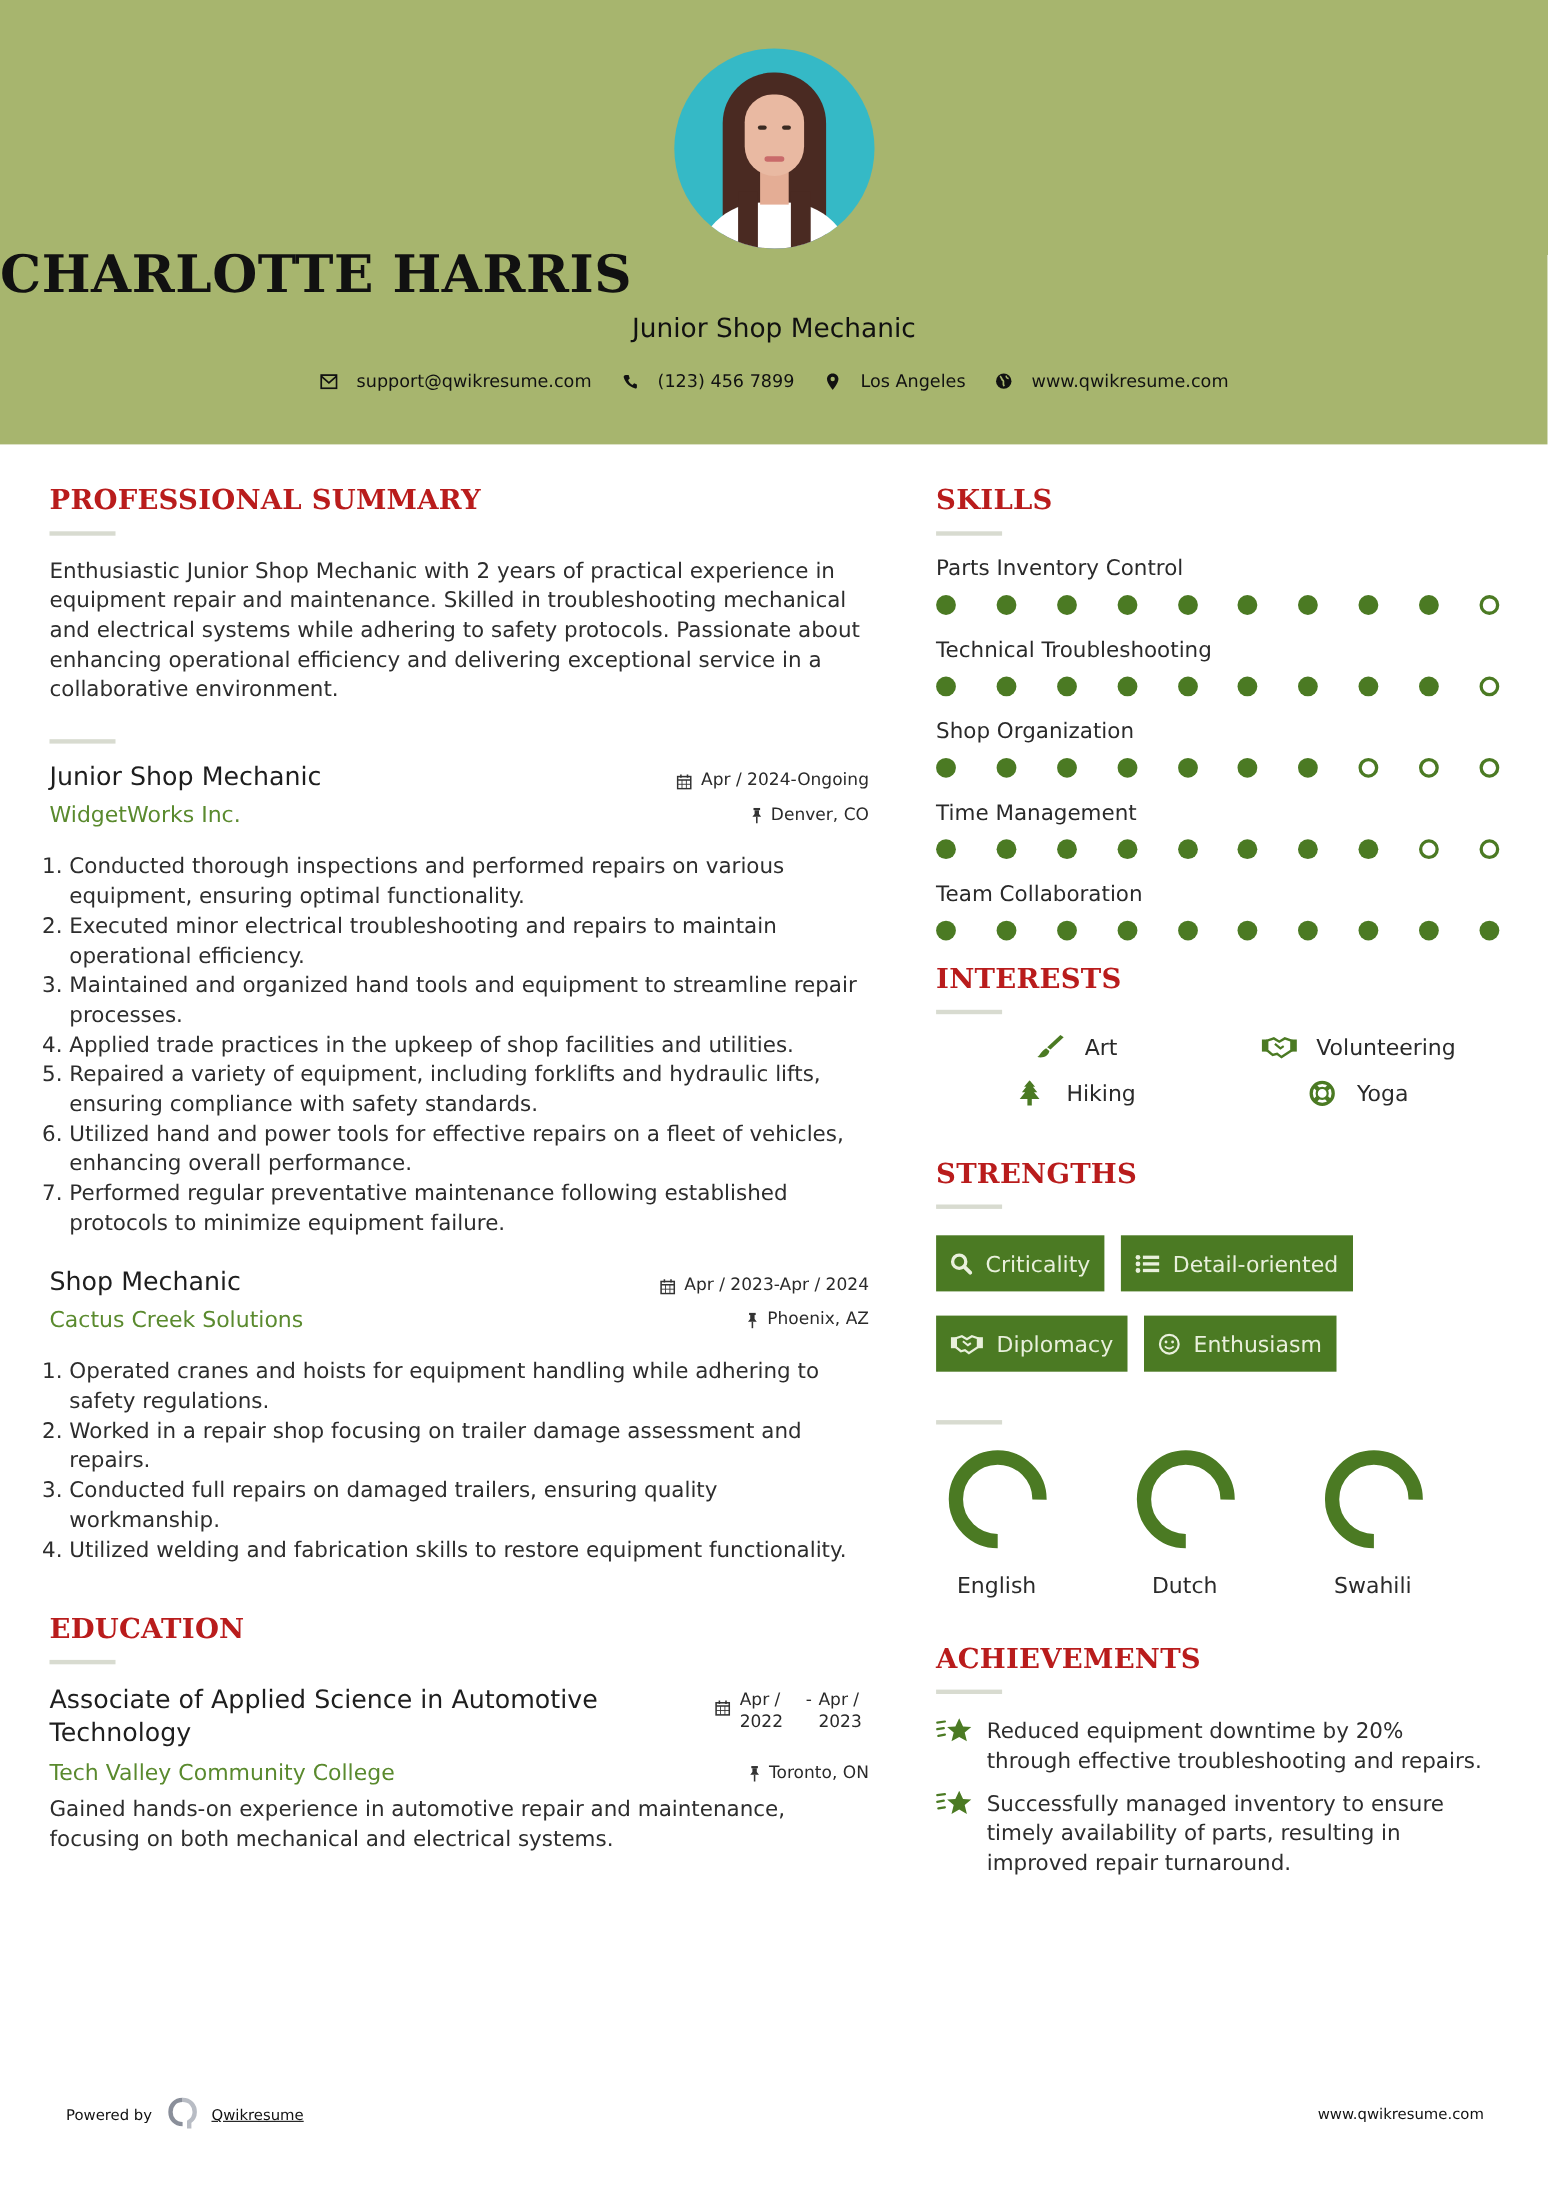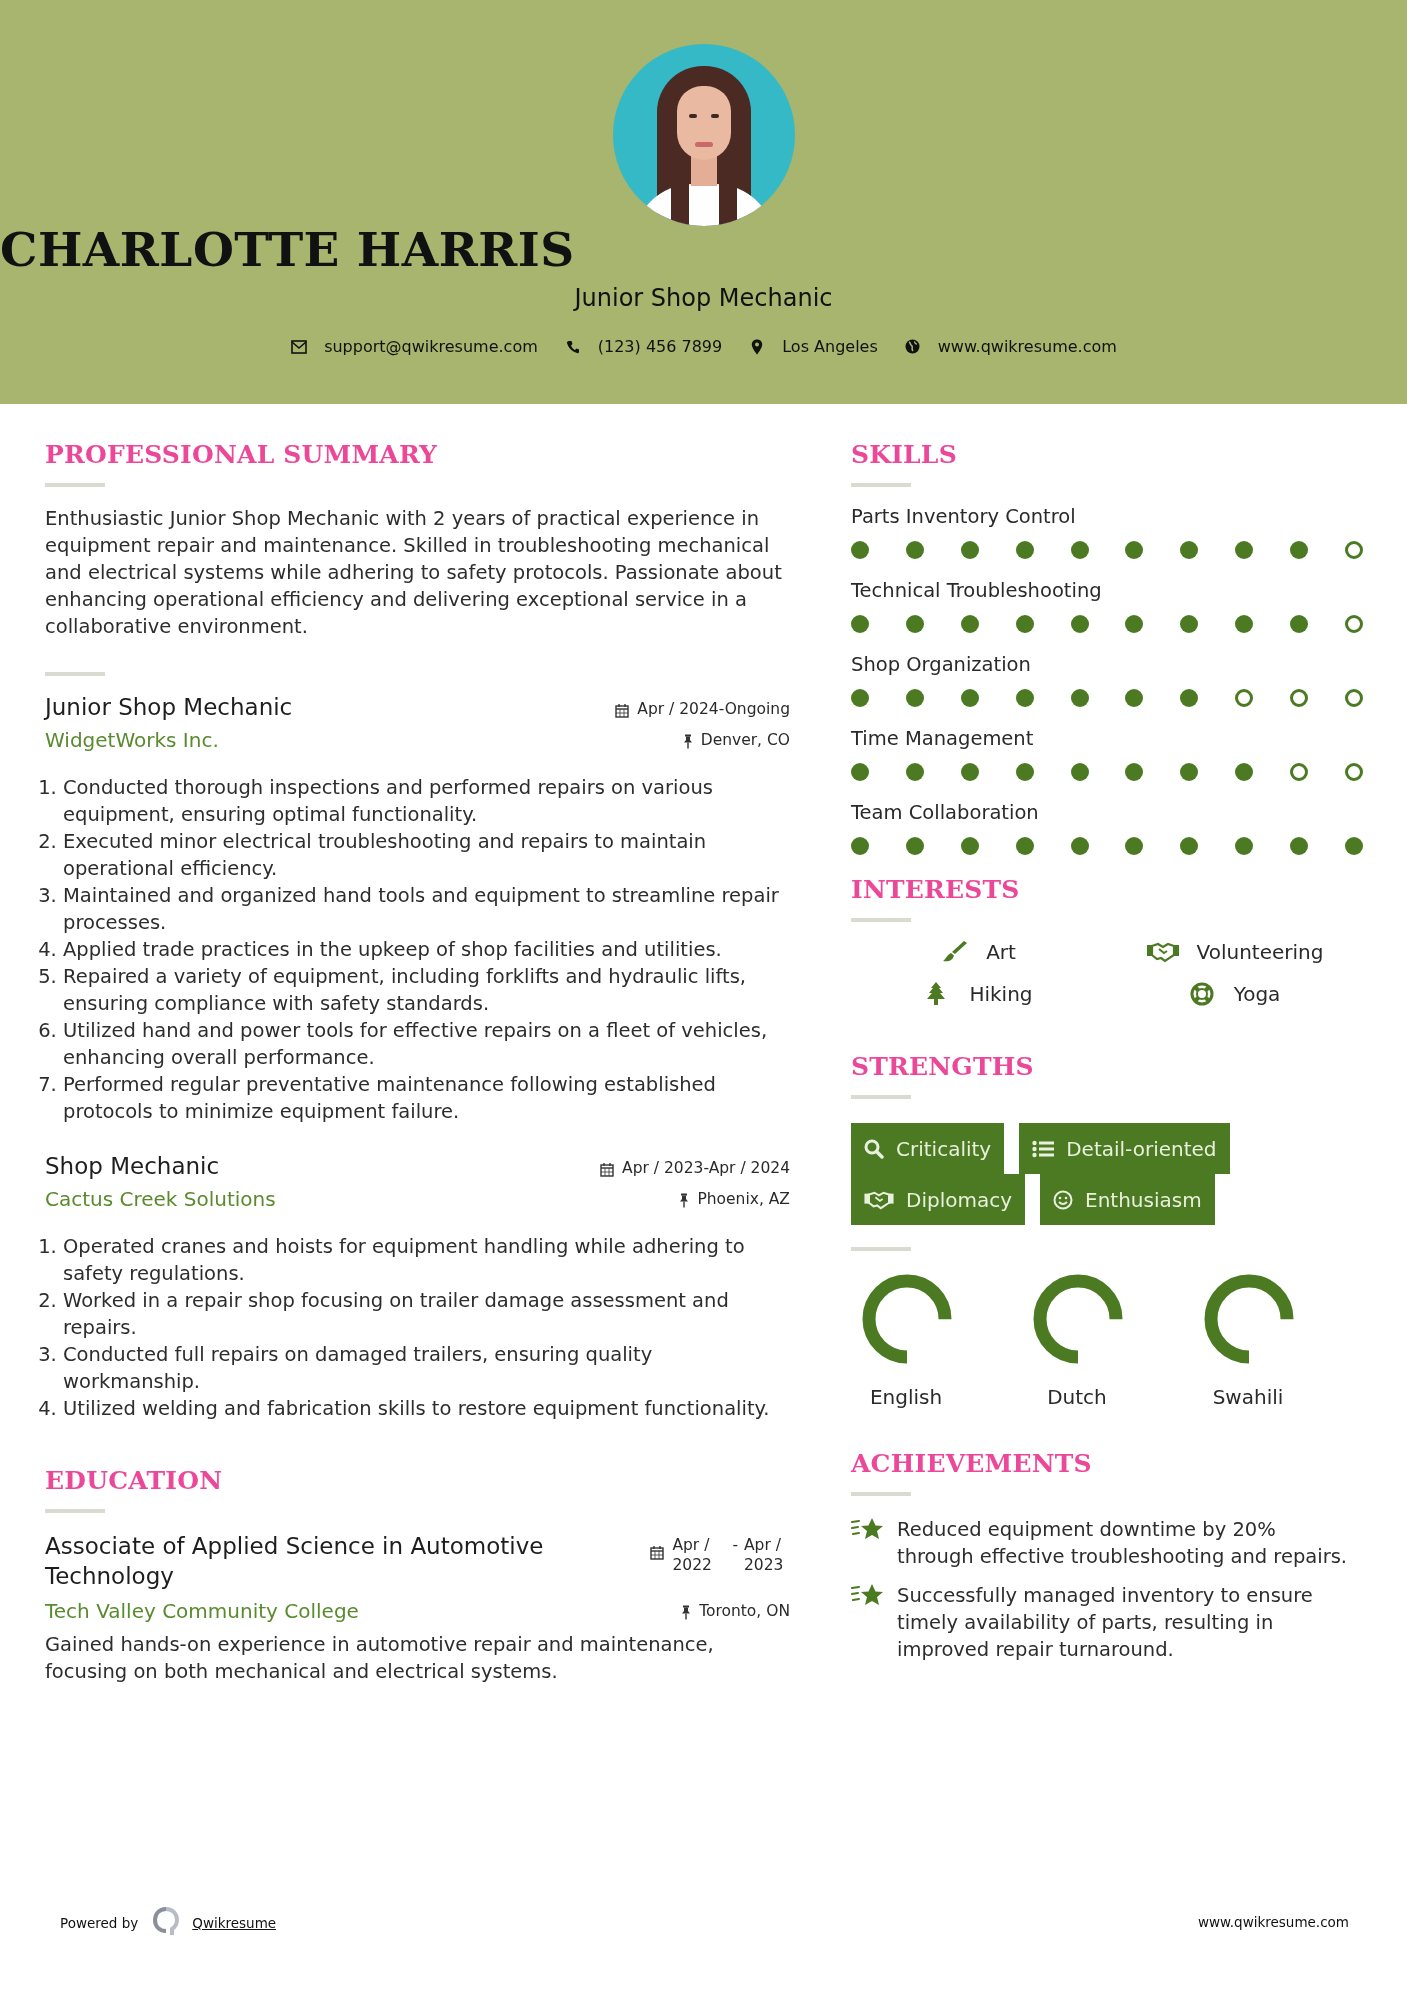--- a/index.html
+++ b/index.html
@@ -19,21 +19,21 @@
 
   .name { position: absolute; left: 0; top: 222px; width: 1407px; font-family: "DejaVu Serif", "Liberation Serif", serif; font-weight: bold; font-size: 47px; letter-spacing: 0.5px; color: #111; }
   .title { position: absolute; left: 0; top: 284px; width: 1407px; text-align: center; font-size: 24px; color: #111; }
   .contacts { position: absolute; left: 0; top: 337px; width: 1407px; display: flex; justify-content: center; align-items: center; font-size: 16px; color: #111; }
   .contacts .ci { display: flex; align-items: center; margin: 0 13px; }
   .contacts .ico { width: 18px; height: 18px; margin-right: 16px; display: inline-flex; align-items: center; justify-content: center; }
 
   .col-left { position: absolute; left: 45px; top: 440px; width: 745px; }
   .col-right { position: absolute; left: 851px; top: 440px; width: 520px; }
 
-  .sec-title { font-family: "DejaVu Serif", "Liberation Serif", serif; font-weight: bold; font-size: 25px; color: #ec4899; letter-spacing: 0.2px; }
+  .sec-title { font-family: "DejaVu Serif", "Liberation Serif", serif; font-weight: bold; font-size: 25px; color: #b91c1c; letter-spacing: 0.2px; }
   .sec-rule { width: 60px; height: 4px; background: #d8dbd0; margin-top: 14px; margin-bottom: 18px; }
 
   .summary { font-size: 19.5px; line-height: 27px; color: #2d2d2d; }
 
   .job { position: relative; }
   .job-head { display: flex; justify-content: space-between; align-items: flex-start; }
   .job-title { font-size: 23px; color: #1e1e1e; }
   .job-company { font-size: 20px; color: #5a8a2e; margin-top: 8px; }
   .meta { font-size: 15.5px; color: #2a2a2a; display: flex; align-items: flex-end; justify-content: flex-end; }
   .meta .mi { margin-right: 8px; display: inline-flex; }
@@ -51,21 +51,21 @@
   .skill-name { font-size: 19.5px; color: #2a2a2a; height: 26px; }
   .dots { display: flex; justify-content: space-between; width: 512px; margin-top: 10px; margin-bottom: 20px; }
   .dot { width: 18px; height: 18px; border-radius: 50%; background: #4b7a23; }
   .dot.empty { background: #ffffff; border: 3px solid #4b7a23; }
 
   .interests { display: grid; grid-template-columns: 256px 256px; row-gap: 18px; font-size: 20px; }
   .interest { display: flex; align-items: center; justify-content: center; }
   .interest .ii { width: 26px; height: 24px; margin-right: 18px; display: inline-flex; align-items: center; }
 
   .strengths { display: flex; flex-wrap: wrap; width: 520px; }
-  .badge { display: flex; align-items: center; height: 51px; background: #4b7a23; color: #e9f0dc; font-size: 20px; padding: 0 13px; margin-right: 15px; margin-bottom: 0; }
+  .badge { display: flex; align-items: center; height: 51px; background: #4b7a23; color: #e9f0dc; font-size: 20px; padding: 0 13px; margin-right: 15px; margin-bottom: 22px; }
   .badge .bi { margin-right: 12px; display: inline-flex; }
 
   .langs { display: flex; margin-top: 10px; }
   .lang { width: 171px; display: flex; flex-direction: column; align-items: flex-start; }
   .lang svg { margin-left: 6px; }
   .lang-name { font-size: 20px; margin-top: 16px; width: 110px; text-align: center; }
 
   .ach { display: flex; align-items: flex-start; margin-bottom: 12px; }
   .ach .ai { width: 34px; height: 28px; margin-right: 12px; margin-top: 0px; }
   .ach-text { font-size: 19.5px; line-height: 27px; color: #2d2d2d; width: 460px; }

